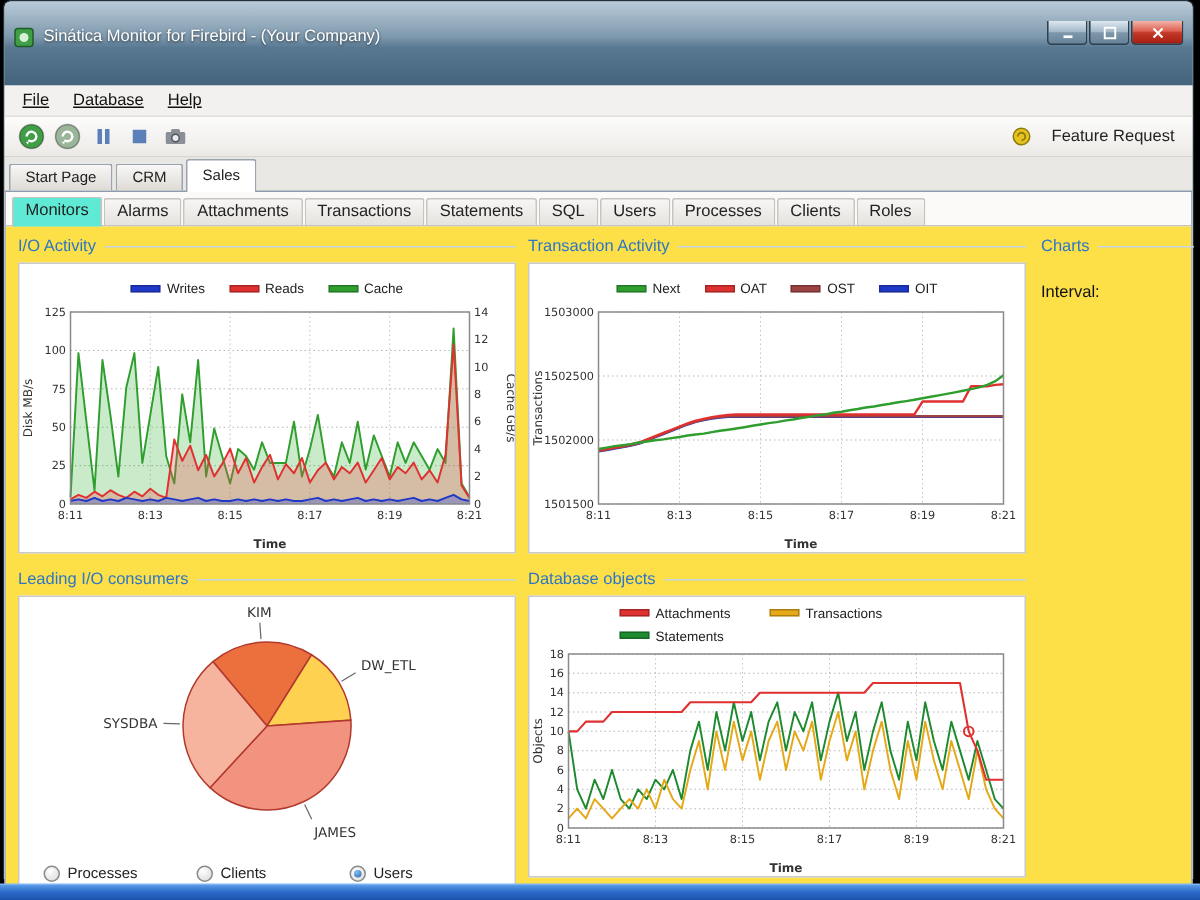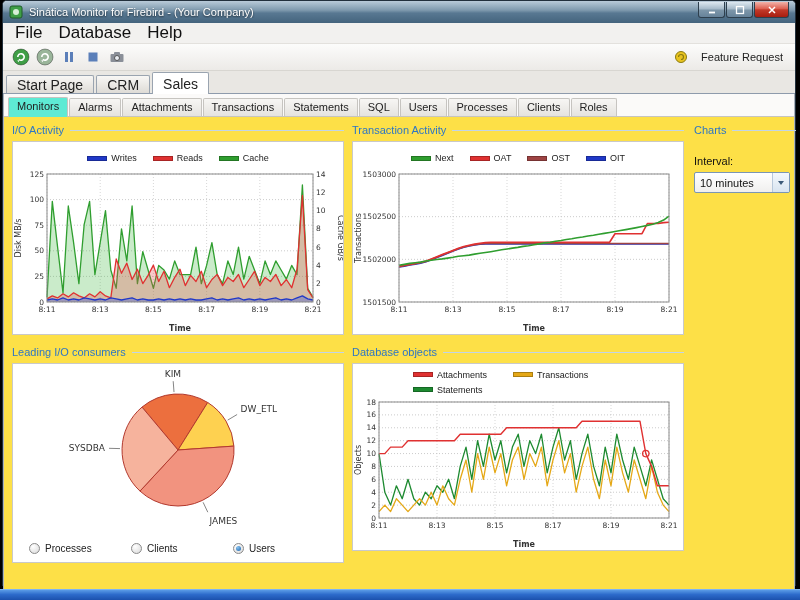--- a/index.html
+++ b/index.html
@@ -1,40 +1,40 @@
 <!DOCTYPE html>
 <html><head>
 <meta charset="utf-8">
 <style>
   html,body{margin:0;padding:0;}
   body{width:800px;height:600px;background:#000;overflow:hidden;
        font-family:"Liberation Sans","DejaVu Sans",sans-serif;-webkit-font-smoothing:antialiased;}
   .window{position:absolute;left:2px;top:0;width:794px;height:586px;background:#f0efed;
           border:1px solid #22303c;border-bottom:none;border-radius:5px 5px 0 0;box-sizing:border-box;}
   
-  .titlebar{height:22px;display:flex;align-items:center;padding:0 6px;border-radius:4px 4px 0 0;
+  .titlebar{height:22px;display:flex;padding:17px 6px;border-radius:4px 4px 0 0;
             background:linear-gradient(#b9cbd9,#7e99ad 42%,#587892 55%,#44647d);}
   .app-icon{width:14px;height:14px;flex:0 0 auto;}
   .title{color:#fff;font-size:11px;margin-left:6px;flex:1;text-shadow:0 1px 2px rgba(0,0,0,.65);
          white-space:nowrap;overflow:hidden;}
   .winbtns{display:flex;gap:1px;margin-top:-4px;}
   .winbtn{width:27px;height:16px;display:flex;align-items:center;justify-content:center;
           border:1px solid #2e3f4d;border-top:none;border-radius:0 0 3px 3px;box-sizing:border-box;
           background:linear-gradient(#dde8f0,#a3b8c8 48%,#7e97aa 52%,#67839a);cursor:default;}
   .winbtn.close{width:35px;background:linear-gradient(#f2b3aa,#dd5f50 45%,#c23a2a 52%,#a81d0f);}
   
   .menubar{height:20px;background:#f2f1ef;border-bottom:1px solid #e3e1dd;display:flex;align-items:center;padding-left:4px;}
-  .mi{font-size:17px;padding:2px 8px;color:#111;}
+  .mi{font-size:11px;padding:2px 8px;color:#111;text-decoration:underline;}
   .toolbar{height:26px;background:linear-gradient(#fcfcfb,#eceae7);border-bottom:1px solid #d8d6d1;
            display:flex;align-items:center;padding:0 8px;}
   .tb-btn{width:20px;height:20px;display:flex;align-items:center;justify-content:center;margin-right:4px;}
   .feature{margin-left:auto;display:flex;align-items:center;gap:13px;font-size:11px;color:#222;padding-right:4px;}
   
   .tabs1{height:22px;background:#e9e7e3;display:flex;align-items:flex-end;padding-left:3px;border-bottom:1px solid #8e9bac;}
-  .tab1{height:18px;display:flex;align-items:center;padding:0 10px;font-size:14px;margin-right:2px;
+  .tab1{height:18px;display:flex;align-items:center;padding:0 10px;font-size:10px;margin-right:2px;
         background:linear-gradient(#f8f7f5,#dedbd6);border:1px solid #9aa4b0;border-bottom:none;
         border-radius:2px 2px 0 0;box-sizing:border-box;color:#222;}
   .tab1.active{height:22px;background:#fff;position:relative;z-index:3;margin-bottom:-1px;}
   
   .content{position:relative;height:496px;background:#fff;border-left:1px solid #aab2bc;
            border-right:1px solid #aab2bc;box-sizing:border-box;}
   .tabs2{height:22px;display:flex;align-items:flex-end;padding-left:4px;background:#fbfaf9;border-bottom:1px solid #c6c4c0;}
   .tab2{font-size:11px;padding:2px 8px 3px;margin-right:1px;background:linear-gradient(#f7f6f4,#e5e3df);
         border:1px solid #c6c4c0;border-bottom:none;border-radius:2px 2px 0 0;color:#222;}
   .tab2.active{background:#5eead4;position:relative;z-index:2;margin-bottom:-1px;padding-bottom:5px;}
@@ -405,23 +405,19 @@
             </svg>
         </div>
       </div>
 
       <div class="panel" id="sidebar">
         <div class="panel-title">
           <span>Charts</span>
             <span class="rule"></span>
         </div>
         <div class="interval-label">Interval:</div>
-        <div class="dropdown">
-          <span>10 minutes</span>
-          <span class="dd-arrow"></span>
-        </div>
       </div>
 
     </div>
   </div>
 </div>
 
 <div class="taskbar"></div>
 
 </body></html>

